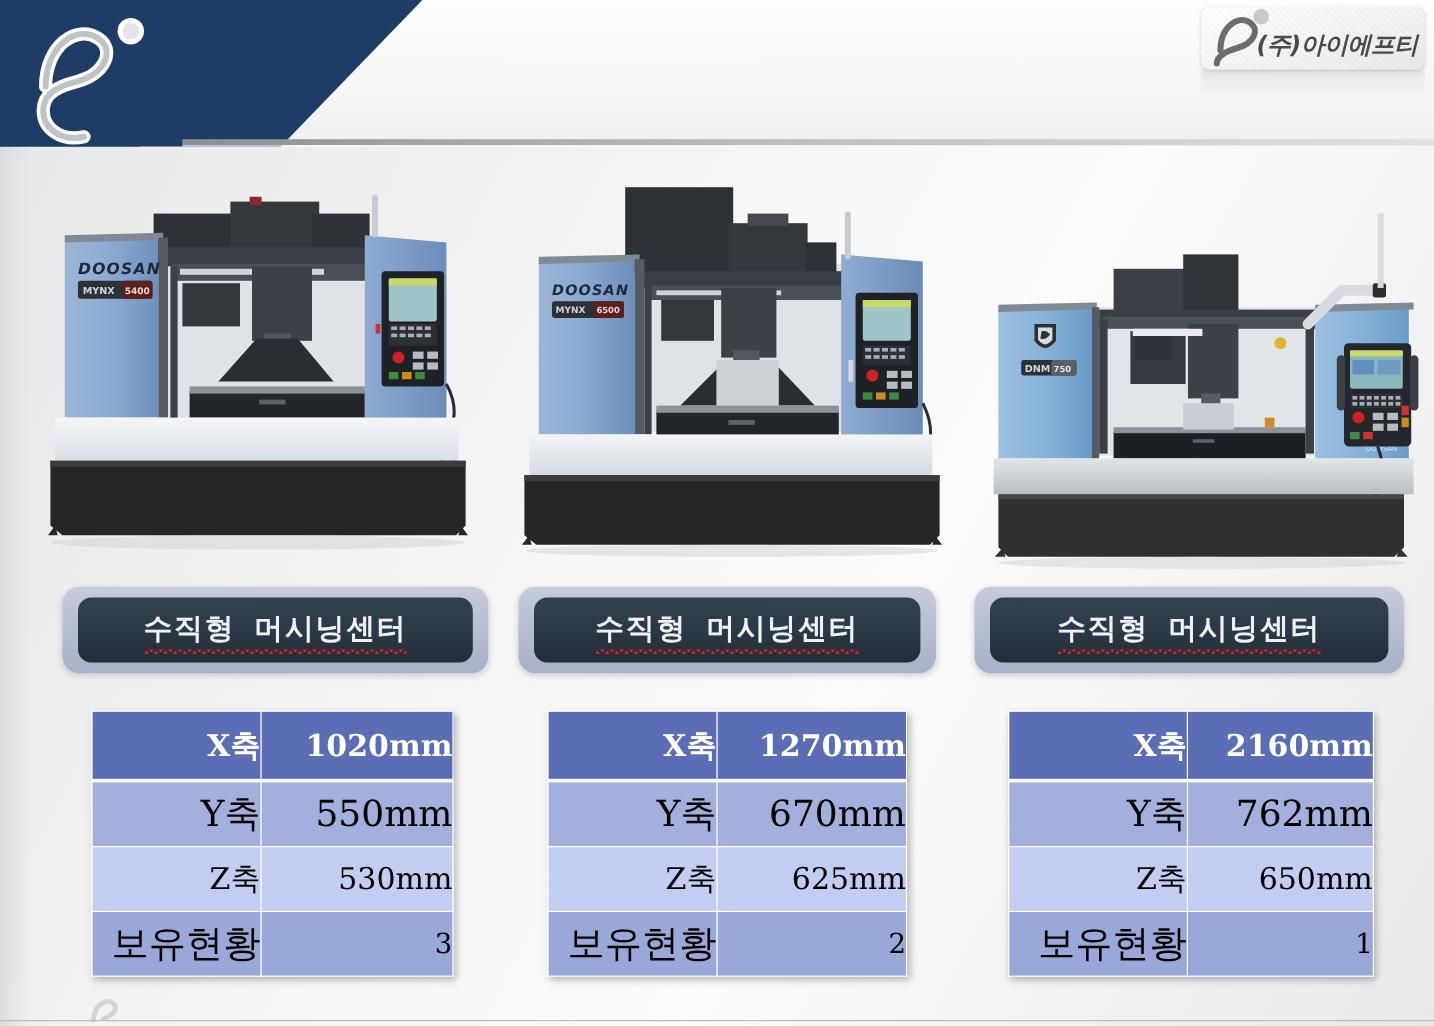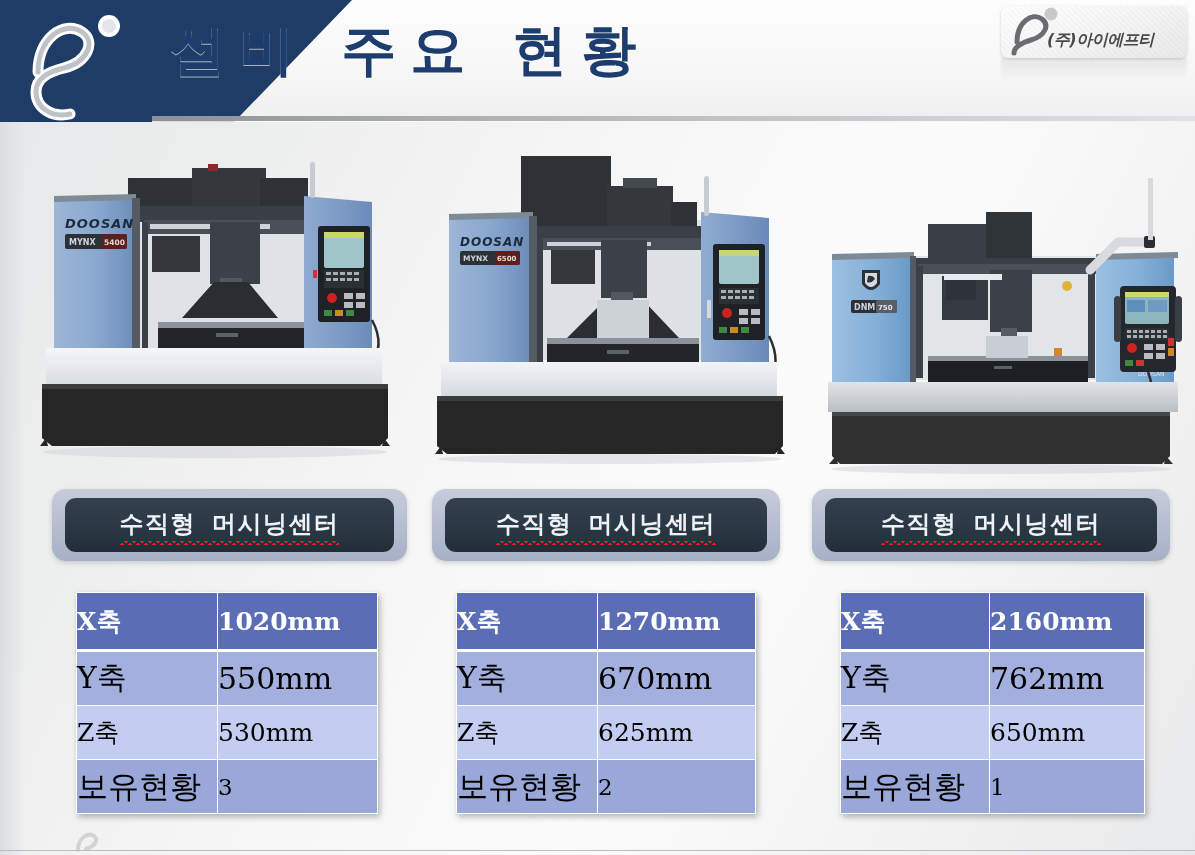--- a/index.html
+++ b/index.html
@@ -100,21 +100,21 @@
     width: 186px; height: 22px;
     z-index: 4;
     background: linear-gradient(180deg, rgba(190,190,195,.30), rgba(190,190,195,0));
     border-radius: 0 0 7px 7px;
     filter: blur(1px);
   }
   .corp-logo-text {
     position: absolute;
     left: 46px; bottom: 7px;
     font-family: "DejaVu Sans", sans-serif;
-    font-size: 16px;
+    font-size: 20px;
     font-weight: bold;
     font-style: italic;
     color: #4a4a4c;
     letter-spacing: -0.5px;
     white-space: nowrap;
   }
 
   
   .photo-row {
     position: absolute;
@@ -177,21 +177,21 @@
 
   
   .spec-table {
     position: absolute;
     border-collapse: collapse;
     box-shadow: 2px 3px 6px rgba(0,0,0,.28);
     table-layout: fixed;
   }
   .spec-table td {
     border: 1px solid #ffffff;
-    text-align: left;
+    text-align: right;
     font-family: "DejaVu Serif", "Liberation Serif", serif;
     color: #000000;
     white-space: nowrap;
     padding: 0;
   }
   .spec-table tr.r-head td {
     background: #5b6db5;
     color: #ffffff;
     font-weight: bold;
     font-size: 25px;
@@ -252,21 +252,20 @@
     <div class="navy-wedge"></div>
 
     <svg class="wedge-emark" viewBox="0 0 130 120">
       <path d="M18 64 C18 30, 44 12, 62 24 C76 33, 68 54, 44 60 C28 64, 16 70, 16 84 C16 100, 32 110, 50 106" fill="none" stroke="#ffffff" stroke-width="11" stroke-linecap="round"></path>
       <path d="M18 64 C18 30, 44 12, 62 24 C76 33, 68 54, 44 60 C28 64, 16 70, 16 84 C16 100, 32 110, 50 106" fill="none" stroke="#bfc3c8" stroke-width="5" stroke-linecap="round"></path>
       <circle cx="89" cy="18" r="11" fill="#ffffff"></circle>
       <circle cx="89" cy="18" r="7" fill="#e3e5e8"></circle>
     </svg>
     <div class="navy-wedge-lower"></div>
 
-    <div class="page-title">설비 주요 현황</div>
 
     <div class="header-rule"></div>
     <div class="header-rule-sheen"></div>
 
     <div class="corp-logo-reflection"></div>
     <div class="corp-logo">
       <svg width="186" height="52" viewBox="0 0 186 52">
         <path d="M16 36 C16 16, 31 6, 41 13 C49 19, 44 30, 30 34 C20 37, 13 41, 13 47" fill="none" stroke="#6b6b70" stroke-width="5" stroke-linecap="round"></path>
         <circle cx="50" cy="8" r="6.5" fill="#c9c9cc"></circle>
       </svg>

